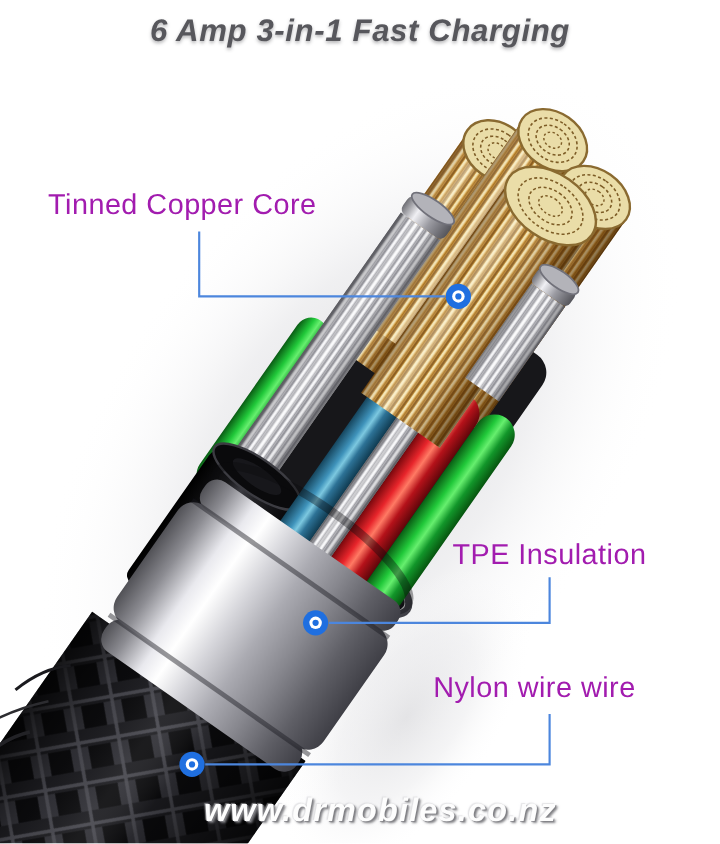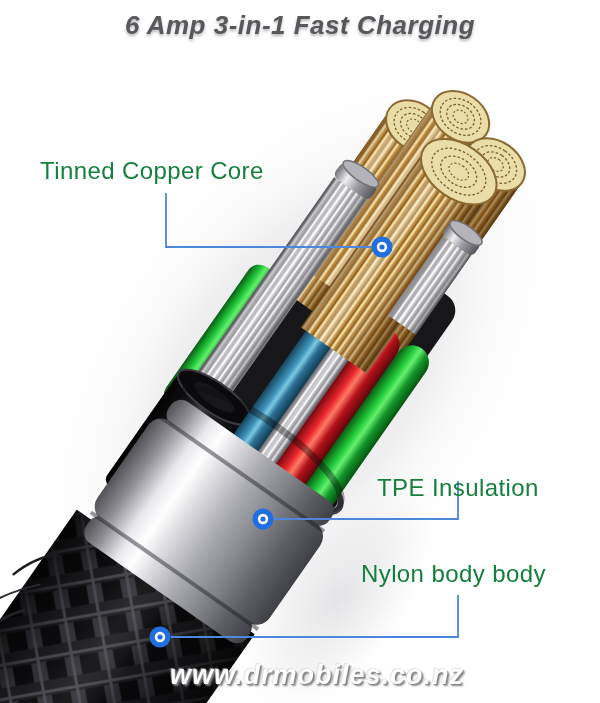--- a/index.html
+++ b/index.html
@@ -3,23 +3,23 @@
 <meta charset="utf-8">
 <style>
   html,body{margin:0;padding:0;background:#fff;}
   #stage{position:relative;width:600px;height:703px;background:#ffffff;overflow:hidden;
          font-family:"Liberation Sans",sans-serif;padding-left:20px;}
   #cable-svg{position:absolute;left:0;top:0;}
   .title{position:absolute;left:0;top:10px;width:600px;text-align:center;
          font-style:italic;font-weight:bold;font-size:26px;line-height:31px;
          color:#57575c;letter-spacing:.5px;
          text-shadow:0 2px 3px rgba(40,40,45,.35);}
-  .callout-label{position:absolute;font-size:24px;color:#15803d;letter-spacing:.4px;white-space:nowrap;}
+  .callout-label{position:absolute;font-size:24px;color:#a21caf;letter-spacing:.4px;white-space:nowrap;}
   #label-copper{left:40px;top:157px;}
-  #label-tpe{left:377px;top:474px;}
+  #label-tpe{left:377px;top:449px;}
   #label-nylon{left:361px;top:560px;}
   .footer{position:absolute;left:17px;top:660px;width:600px;text-align:center;
           font-style:italic;font-weight:bold;font-size:27px;letter-spacing:1px;color:#fdfdfd;
           text-shadow:2px 2px 2px rgba(125,125,130,.95), -1px -1px 1px rgba(210,210,214,.6), 1px 1px 0 rgba(150,150,155,.8);}
 </style>
 </head>
 <body>
 
 <div id="stage">
 
@@ -266,16 +266,16 @@
       <circle cx="160" cy="637" r="2.6" fill="#1f6fe0"></circle>
     </g>
   </svg>
 
   <div class="title">
     <div>6 Amp 3-in-1 Fast Charging</div>
   </div>
 
   <div id="label-copper" class="callout-label">Tinned Copper Core</div>
   <div id="label-tpe" class="callout-label">TPE Insulation</div>
-  <div id="label-nylon" class="callout-label">Nylon body body</div>
+  <div id="label-nylon" class="callout-label">Nylon wire wire</div>
 
   <div class="footer">www.drmobiles.co.nz</div>
 </div>
 
 </body></html>

